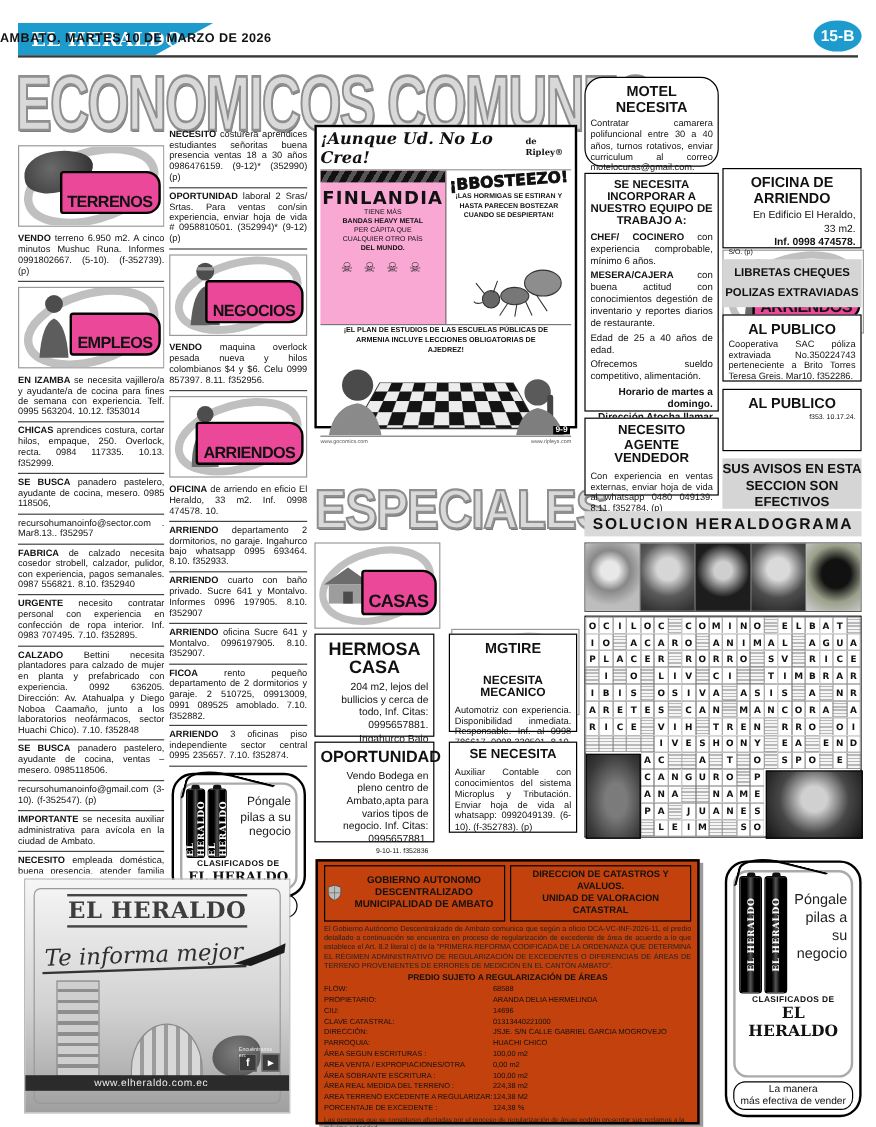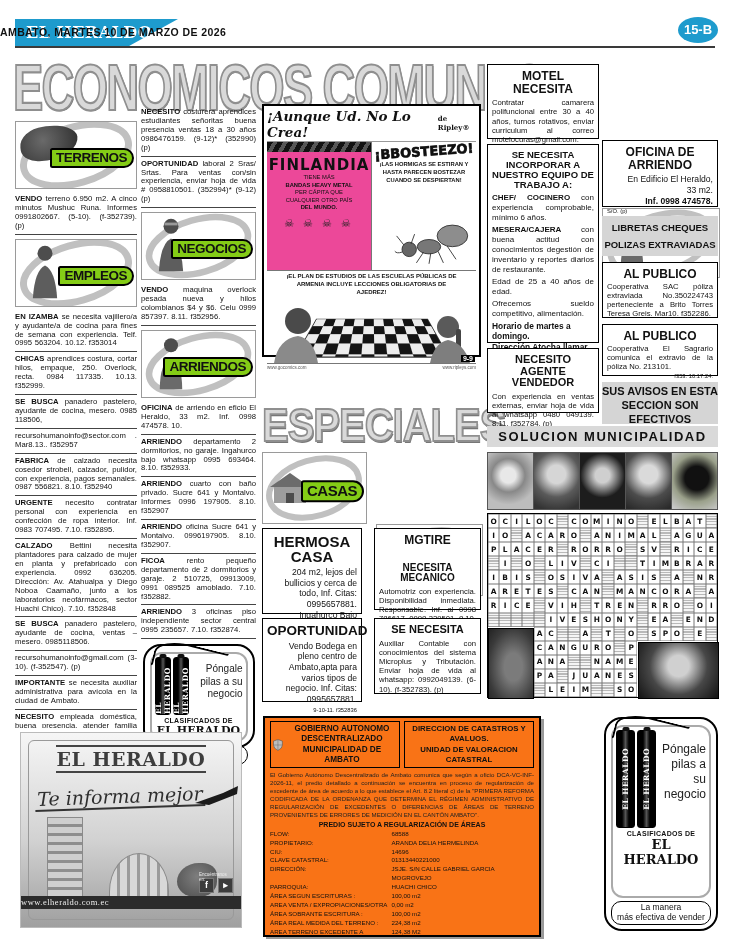--- a/index.html
+++ b/index.html
@@ -26,48 +26,48 @@
               transform:scaleY(1.15);transform-origin:top center;white-space:nowrap;}
   
   .col{display:flex;flex-direction:column;}
   .ad{font-size:7.7px;line-height:1.16;text-align:justify;border-bottom:1px solid #444;
       padding:2px 0 3px;margin-bottom:1px;word-spacing:.4px;}
   
   .catlogo{position:relative;border:1px solid #9a9a9a;background:#fff;height:66px;
            margin:3px 0 4px;overflow:hidden;flex:none;}
   .catlogo svg.swoosh{position:absolute;inset:0;width:100%;height:100%;}
   .cat-label{position:absolute;right:2px;top:50%;transform:translateY(-35%);
-             border:2.5px solid #000;border-radius:3px 12px 12px 3px;background:#84cc16;
-             font-weight:bold;font-size:13.5px;letter-spacing:-.5px;padding:0 5px 1px 4px;
+             border:2.5px solid #000;border-radius:3px 12px 12px 3px;background:#ec4899;
+             font-weight:bold;font-size:13.5px;letter-spacing:-.5px;padding:16px 5px 1px 4px;
              white-space:nowrap;}
   .cat-photo{position:absolute;left:3px;top:4px;width:52px;height:56px;}
   .cat-photo svg{width:100%;height:100%;}
   .tree-blob{position:absolute;left:4px;top:4px;width:58px;height:34px;border-radius:46% 54% 60% 40%/55% 45% 60% 40%;
              background:radial-gradient(circle at 40% 40%,#6a6a6a,#2c2c2c);transform:rotate(-8deg);}
   
   .box{background:#fff;border:1.5px solid #000;padding:4px;box-sizing:border-box;}
   .bx-title{font-weight:bold;text-align:center;font-size:12px;line-height:1.05;margin:1px 0 3px;}
   .bx-title.sm{font-size:9.5px;}
   .bx-title.lg{font-size:15px;line-height:1.0;}
   .bx-body{font-size:7.7px;text-align:justify;line-height:1.2;}
   .bx-center{font-size:8.6px;text-align:right;line-height:1.25;}
   .bx-code{font-size:5.8px;text-align:right;margin-top:2px;}
   .bx-code.left{text-align:left;}
   .eq-p{font-size:8px;text-align:justify;line-height:1.25;margin-bottom:2px;}
-  .eq-c{font-size:8.4px;text-align:left;line-height:1.25;font-weight:bold;}
+  .eq-c{font-size:8.4px;text-align:right;line-height:1.25;font-weight:bold;}
   .graybox{background:#d5d5d5;text-align:center;font-weight:bold;box-sizing:border-box;}
   
   .comic{left:262px;top:104px;width:219px;height:253px;border:2.5px solid #000;background:#fff;
          box-sizing:border-box;padding:1px 3px;}
   .comic-head{display:flex;justify-content:center;align-items:baseline;gap:4px;border-bottom:1px solid #999;padding:1px 0;}
   .comic-title{font-family:"DejaVu Serif",serif;font-weight:bold;font-style:italic;font-size:13.5px;}
   .comic-by{font-family:"DejaVu Serif",serif;font-weight:bold;font-size:7px;}
   .comic-panels{display:flex;height:128px;border-bottom:1px solid #777;}
   .panel{position:relative;flex:1;overflow:hidden;}
-  .p1{border-right:1px solid #777;background:#ec4899;}
+  .p1{border-right:1px solid #777;background:#f9a8d4;}
   .mtn{height:10px;background:repeating-linear-gradient(-60deg,#111 0 5px,#555 5px 9px);}
   .p1-title{font-weight:900;font-size:15px;text-align:center;letter-spacing:1px;margin-top:4px;font-family:"DejaVu Sans",sans-serif;}
   .p1 .ln{font-size:5.8px;text-align:center;line-height:1.3;}
   .skulls{text-align:center;font-size:11px;color:#222;margin-top:5px;letter-spacing:3px;}
   .p2-title{font-weight:900;font-size:13px;text-align:center;margin-top:2px;transform:rotate(-4deg);
             -webkit-text-stroke:.6px #000;font-family:"DejaVu Sans",sans-serif;}
   .p2-text{font-size:5.8px;text-align:center;line-height:1.35;padding:2px 4px;font-weight:bold;}
   .ant{position:absolute;bottom:2px;right:2px;width:90px;height:48px;}
   .p3{height:92px;border-bottom:1px solid #777;}
   .p3-text{font-size:6px;font-weight:bold;text-align:center;line-height:1.3;padding:2px 18px 0;}
@@ -132,27 +132,27 @@
               transform:rotate(-2deg);}
   .pen{position:absolute;right:2px;top:52px;width:46px;height:22px;}
   .tower{position:absolute;left:26px;bottom:26px;width:34px;height:82px;background:
          repeating-linear-gradient(#cfcfcf 0 6px,#8e8e8e 6px 9px);border:1px solid #8a8a8a;}
   .dome{position:absolute;left:88px;bottom:26px;width:58px;height:46px;border:1px solid #8a8a8a;
         border-radius:50% 50% 0 0/80% 80% 0 0;background:
         repeating-linear-gradient(90deg,#d8d8d8 0 7px,#9b9b9b 7px 10px);}
   .palm{position:absolute;right:24px;bottom:30px;width:40px;height:34px;border-radius:60% 40% 50% 50%;
         background:radial-gradient(circle at 50% 40%,#7e7e7e,#4c4c4c);}
   .tei-bar{position:absolute;left:0;right:0;bottom:18px;height:13px;background:#2b2b2b;color:#eee;
-           font-size:8.5px;text-align:left;line-height:13px;padding-right:10px;letter-spacing:.5px;font-family:Liberation Serif, serif;}
+           font-size:8.5px;text-align:center;line-height:13px;padding-right:10px;letter-spacing:.5px;}
   .tei-social{position:absolute;right:8px;bottom:34px;display:flex;gap:4px;align-items:flex-end;}
   .tei-social .slabel{font-size:4.5px;color:#eee;position:absolute;top:-6px;right:2px;}
   .sq{width:13px;height:13px;background:#3c3c3c;color:#fff;font-weight:bold;font-size:9px;
       text-align:center;line-height:13px;border:1px solid #777;}
   
-  .notice{left:263px;top:716px;width:278px;height:221px;border:2px solid #000;background:#f97316;
+  .notice{left:263px;top:716px;width:320px;height:221px;border:2px solid #000;background:#c2410c;
           box-sizing:border-box;box-shadow:3px 3px 0 #9a9a9a;padding:3px 5px;}
   .not-head{display:flex;gap:4px;}
   .not-cell{border:1.2px solid #000;flex:1;display:flex;align-items:center;justify-content:center;
             gap:4px;padding:2px;}
   .not-org{text-align:center;font-weight:bold;font-size:8.2px;line-height:1.25;}
   .not-dept{text-align:center;font-weight:bold;font-size:7.8px;line-height:1.3;}
   .not-body{font-size:6.1px;text-align:justify;line-height:1.3;margin-top:3px;color:#222;}
   .not-sub{text-align:center;font-weight:bold;font-size:7px;margin:2px 0;}
   .kv{display:flex;font-size:6.2px;line-height:1.45;}
   .kv-l{width:46%;flex:none;}
@@ -375,21 +375,21 @@
 <div class="abs box" style="left:262px;top:618px;width:100px;height:84px;">
   <div class="bx-title lg" style="font-size:13.5px;">OPORTUNIDAD</div>
   <div class="bx-center">Vendo Bodega en pleno centro de Ambato,apta para varios tipos de negocio. Inf. Citas: 0995657881.</div>
   <div class="bx-code">9-10-11. f352836</div>
 </div>
 <div class="abs box" style="left:374px;top:618px;width:107px;height:76px;">
   <div class="bx-title" style="font-size:11px;">SE NECESITA</div>
   <div class="bx-body">Auxiliar Contable con conocimientos del sistema Microplus y Tributación. Enviar hoja de vida al whatsapp: 0992049139. (6-10). (f-352783). (p)</div>
 </div>
 
-<div class="abs box" style="left:487px;top:64px;width:112px;height:75px;">
+<div class="abs box" style="left:487px;top:64px;width:112px;height:75px;border-radius:15px;">
   <div class="bx-title">MOTEL NECESITA</div>
   <div class="bx-body">Contratar camarera polifuncional entre 30 a 40 años, turnos rotativos, enviar curriculum al correo motelocuras@gmail.com.</div>
   <div class="bx-code">Mar2.10.. f352418</div>
 </div>
 <div class="abs box" style="left:487px;top:144px;width:112px;height:199px;">
   <div class="bx-title sm">SE NECESITA INCORPORAR A NUESTRO EQUIPO DE TRABAJO A:</div>
   <div class="eq-p"><b>CHEF/ COCINERO</b><span> con experiencia comprobable, mínimo 6 años.</span></div>
   <div class="eq-p"><b>MESERA/CAJERA</b><span> con buena actitud con conocimientos degestión de inventario y reportes diarios de restaurante.</span></div>
   <div class="eq-p">Edad de 25 a 40 años de edad.</div>
   <div class="eq-p">Ofrecemos sueldo competitivo, alimentación.</div>
@@ -424,26 +424,25 @@
 <div class="abs graybox" style="left:602px;top:216px;width:116px;height:40px;font-size:9.5px;display:flex;flex-direction:column;justify-content:space-around;padding:3px 0;">
   <div>LIBRETAS CHEQUES</div>
   <div>POLIZAS EXTRAVIADAS</div>
 </div>
 <div class="abs box" style="left:602px;top:262px;width:116px;height:56px;">
   <div class="bx-title" style="margin-bottom:1px;">AL PUBLICO</div>
   <div class="bx-body">Cooperativa SAC póliza extraviada No.350224743 perteneciente a Brito Torres Teresa Greis. Mar10. f352286.</div>
 </div>
 <div class="abs box" style="left:602px;top:324px;width:116px;height:52px;">
   <div class="bx-title" style="margin-bottom:1px;">AL PUBLICO</div>
-  <div class="bx-body">Cooperativa El Sagrario comunica el extravio de la póliza No. 213101.</div>
   <div class="bx-code">f353. 10.17.24.</div>
 </div>
 <div class="abs graybox" style="left:602px;top:382px;width:116px;height:42px;font-size:11px;line-height:1.25;padding-top:3px;">SUS AVISOS EN ESTA SECCION SON EFECTIVOS</div>
 
-<div class="abs sol-title">SOLUCION MUNICIPALIDAD</div>
+<div class="abs sol-title">SOLUCION HERALDOGRAMA</div>
 <div class="abs photo-strip">
     <div class="photo ph-bird"></div>
     <div class="photo ph-w1"></div>
     <div class="photo ph-man"></div>
     <div class="photo ph-w2"></div>
     <div class="photo ph-toucan"></div>
   </div>
 <div class="grid">
   <div class="g-kang"></div>
   <div class="g-juanes"></div>

